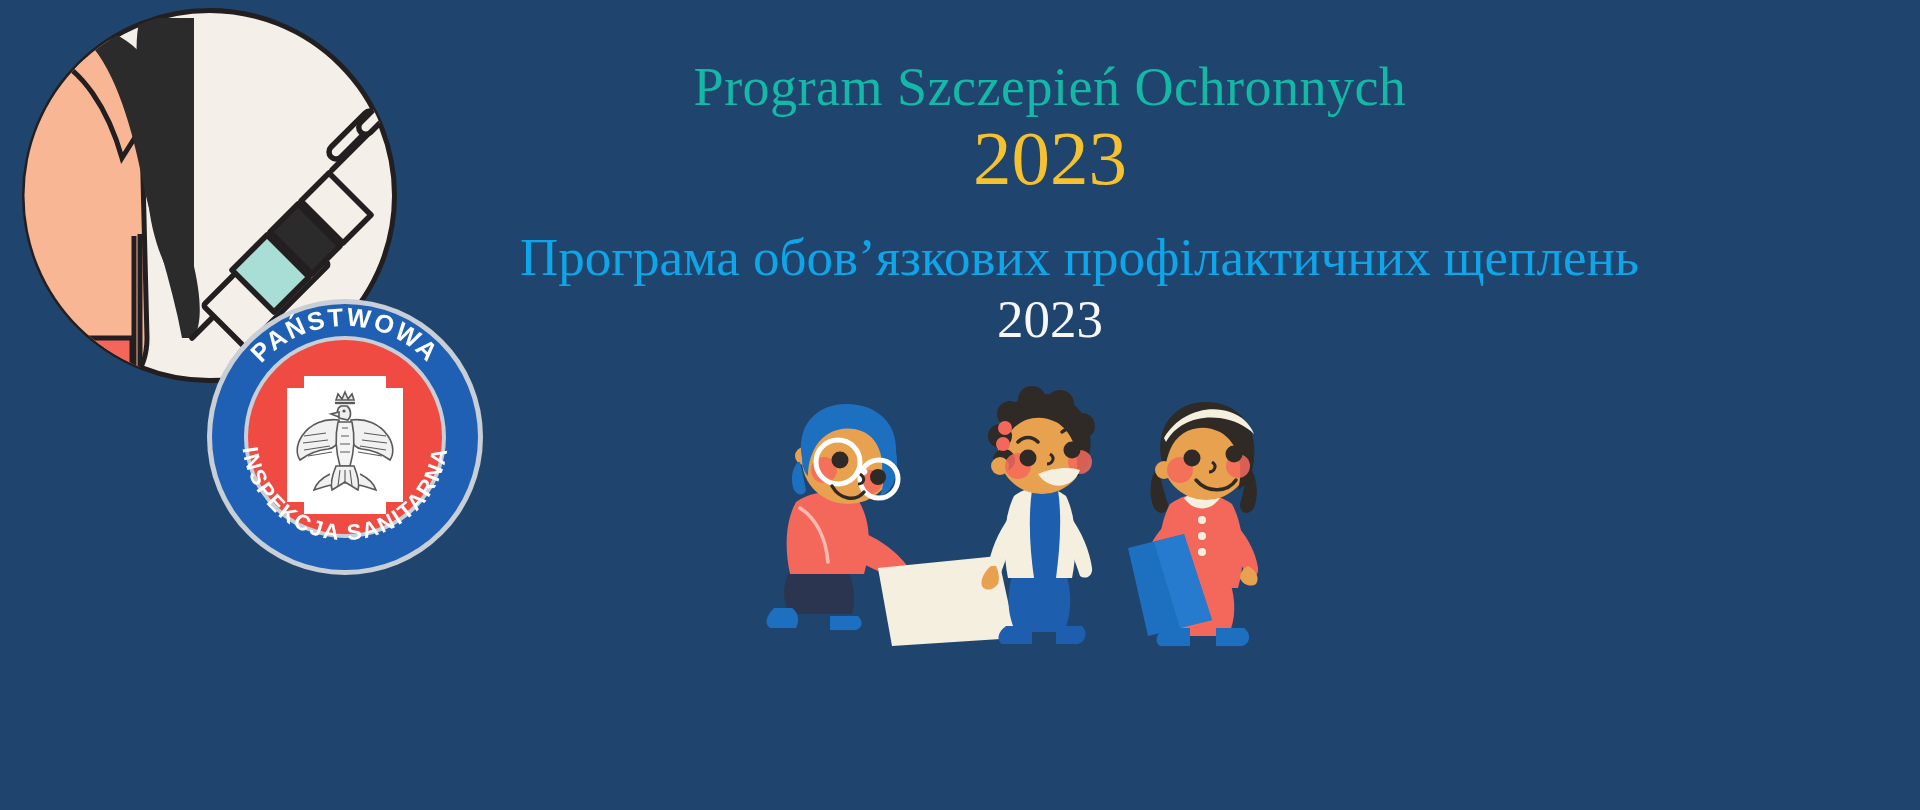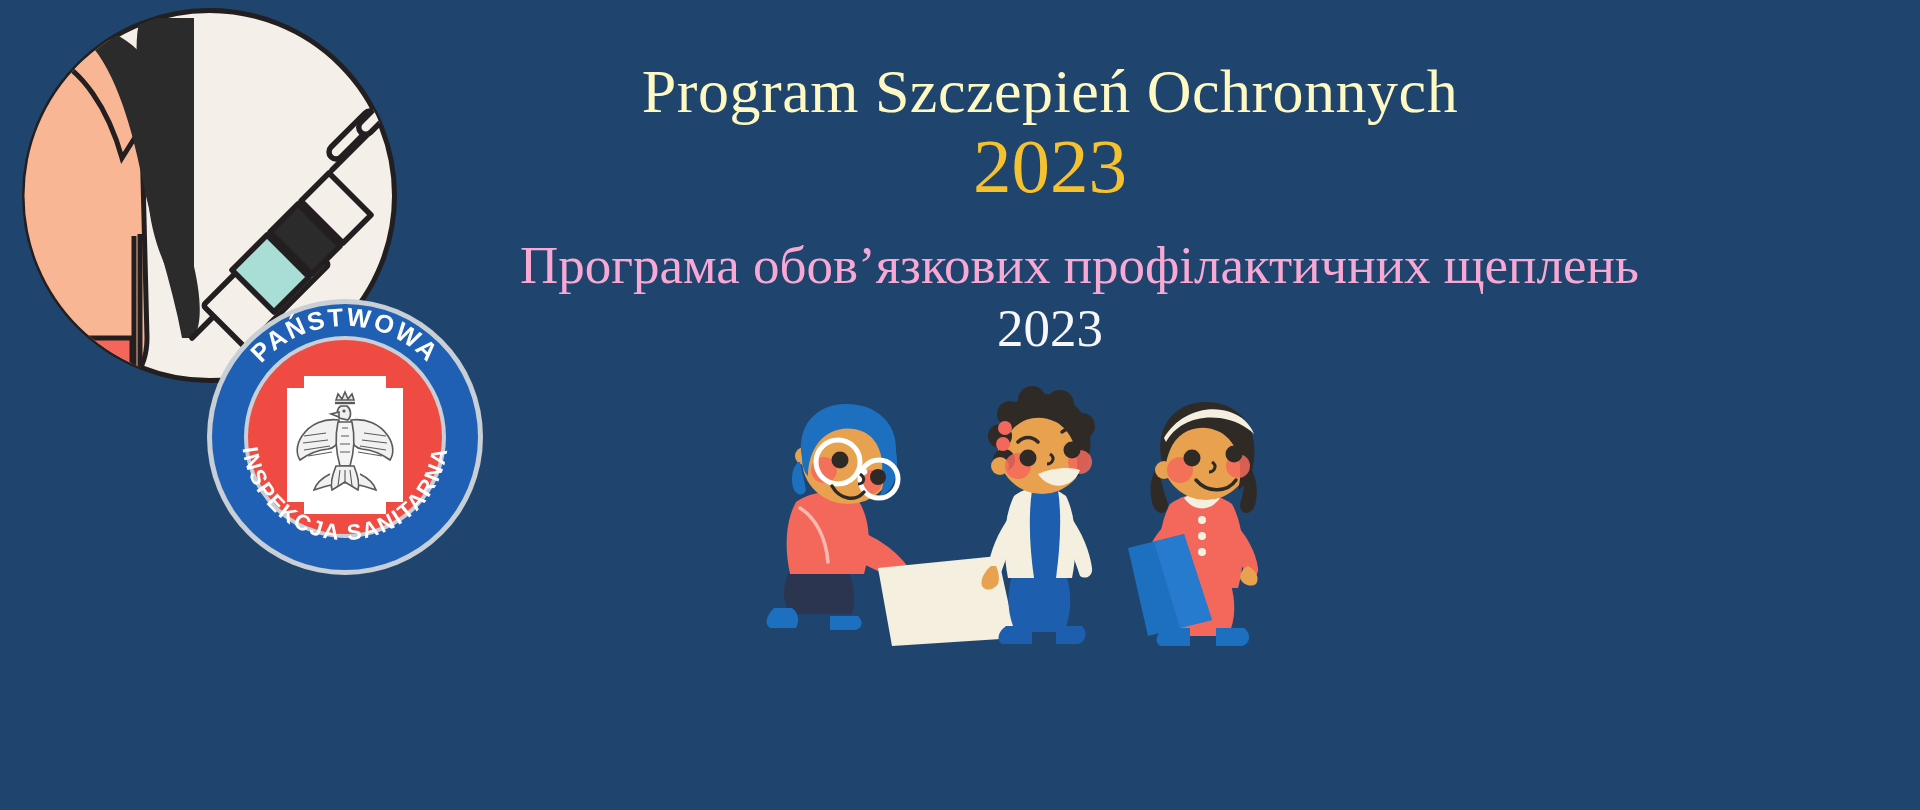--- a/index.html
+++ b/index.html
@@ -18,37 +18,37 @@
 
   
   .text-block {
     position: absolute;
     left: 520px;
     top: 60px;
     width: 1060px;
     text-align: center;
   }
   .title {
-    color: #fef9c3;
-    font-size: 62px;
+    color: #14b8a6;
+    font-size: 54px;
     line-height: 1.02;
     font-weight: 400;
     letter-spacing: 0.5px;
     margin: 0;
     white-space: nowrap;
   }
   .title-year {
     color: #f5c12e;
     font-size: 77px;
     line-height: 1.12;
     font-weight: 400;
     margin: 0;
   }
   .subtitle {
-    color: #f9a8d4;
+    color: #0ea5e9;
     font-size: 53px;
     line-height: 1.06;
     font-weight: 400;
     margin: 28px 0 0 0;
     white-space: nowrap;
   }
   .subtitle-year {
     color: #f7f7fb;
     font-size: 53px;
     line-height: 1.3;

